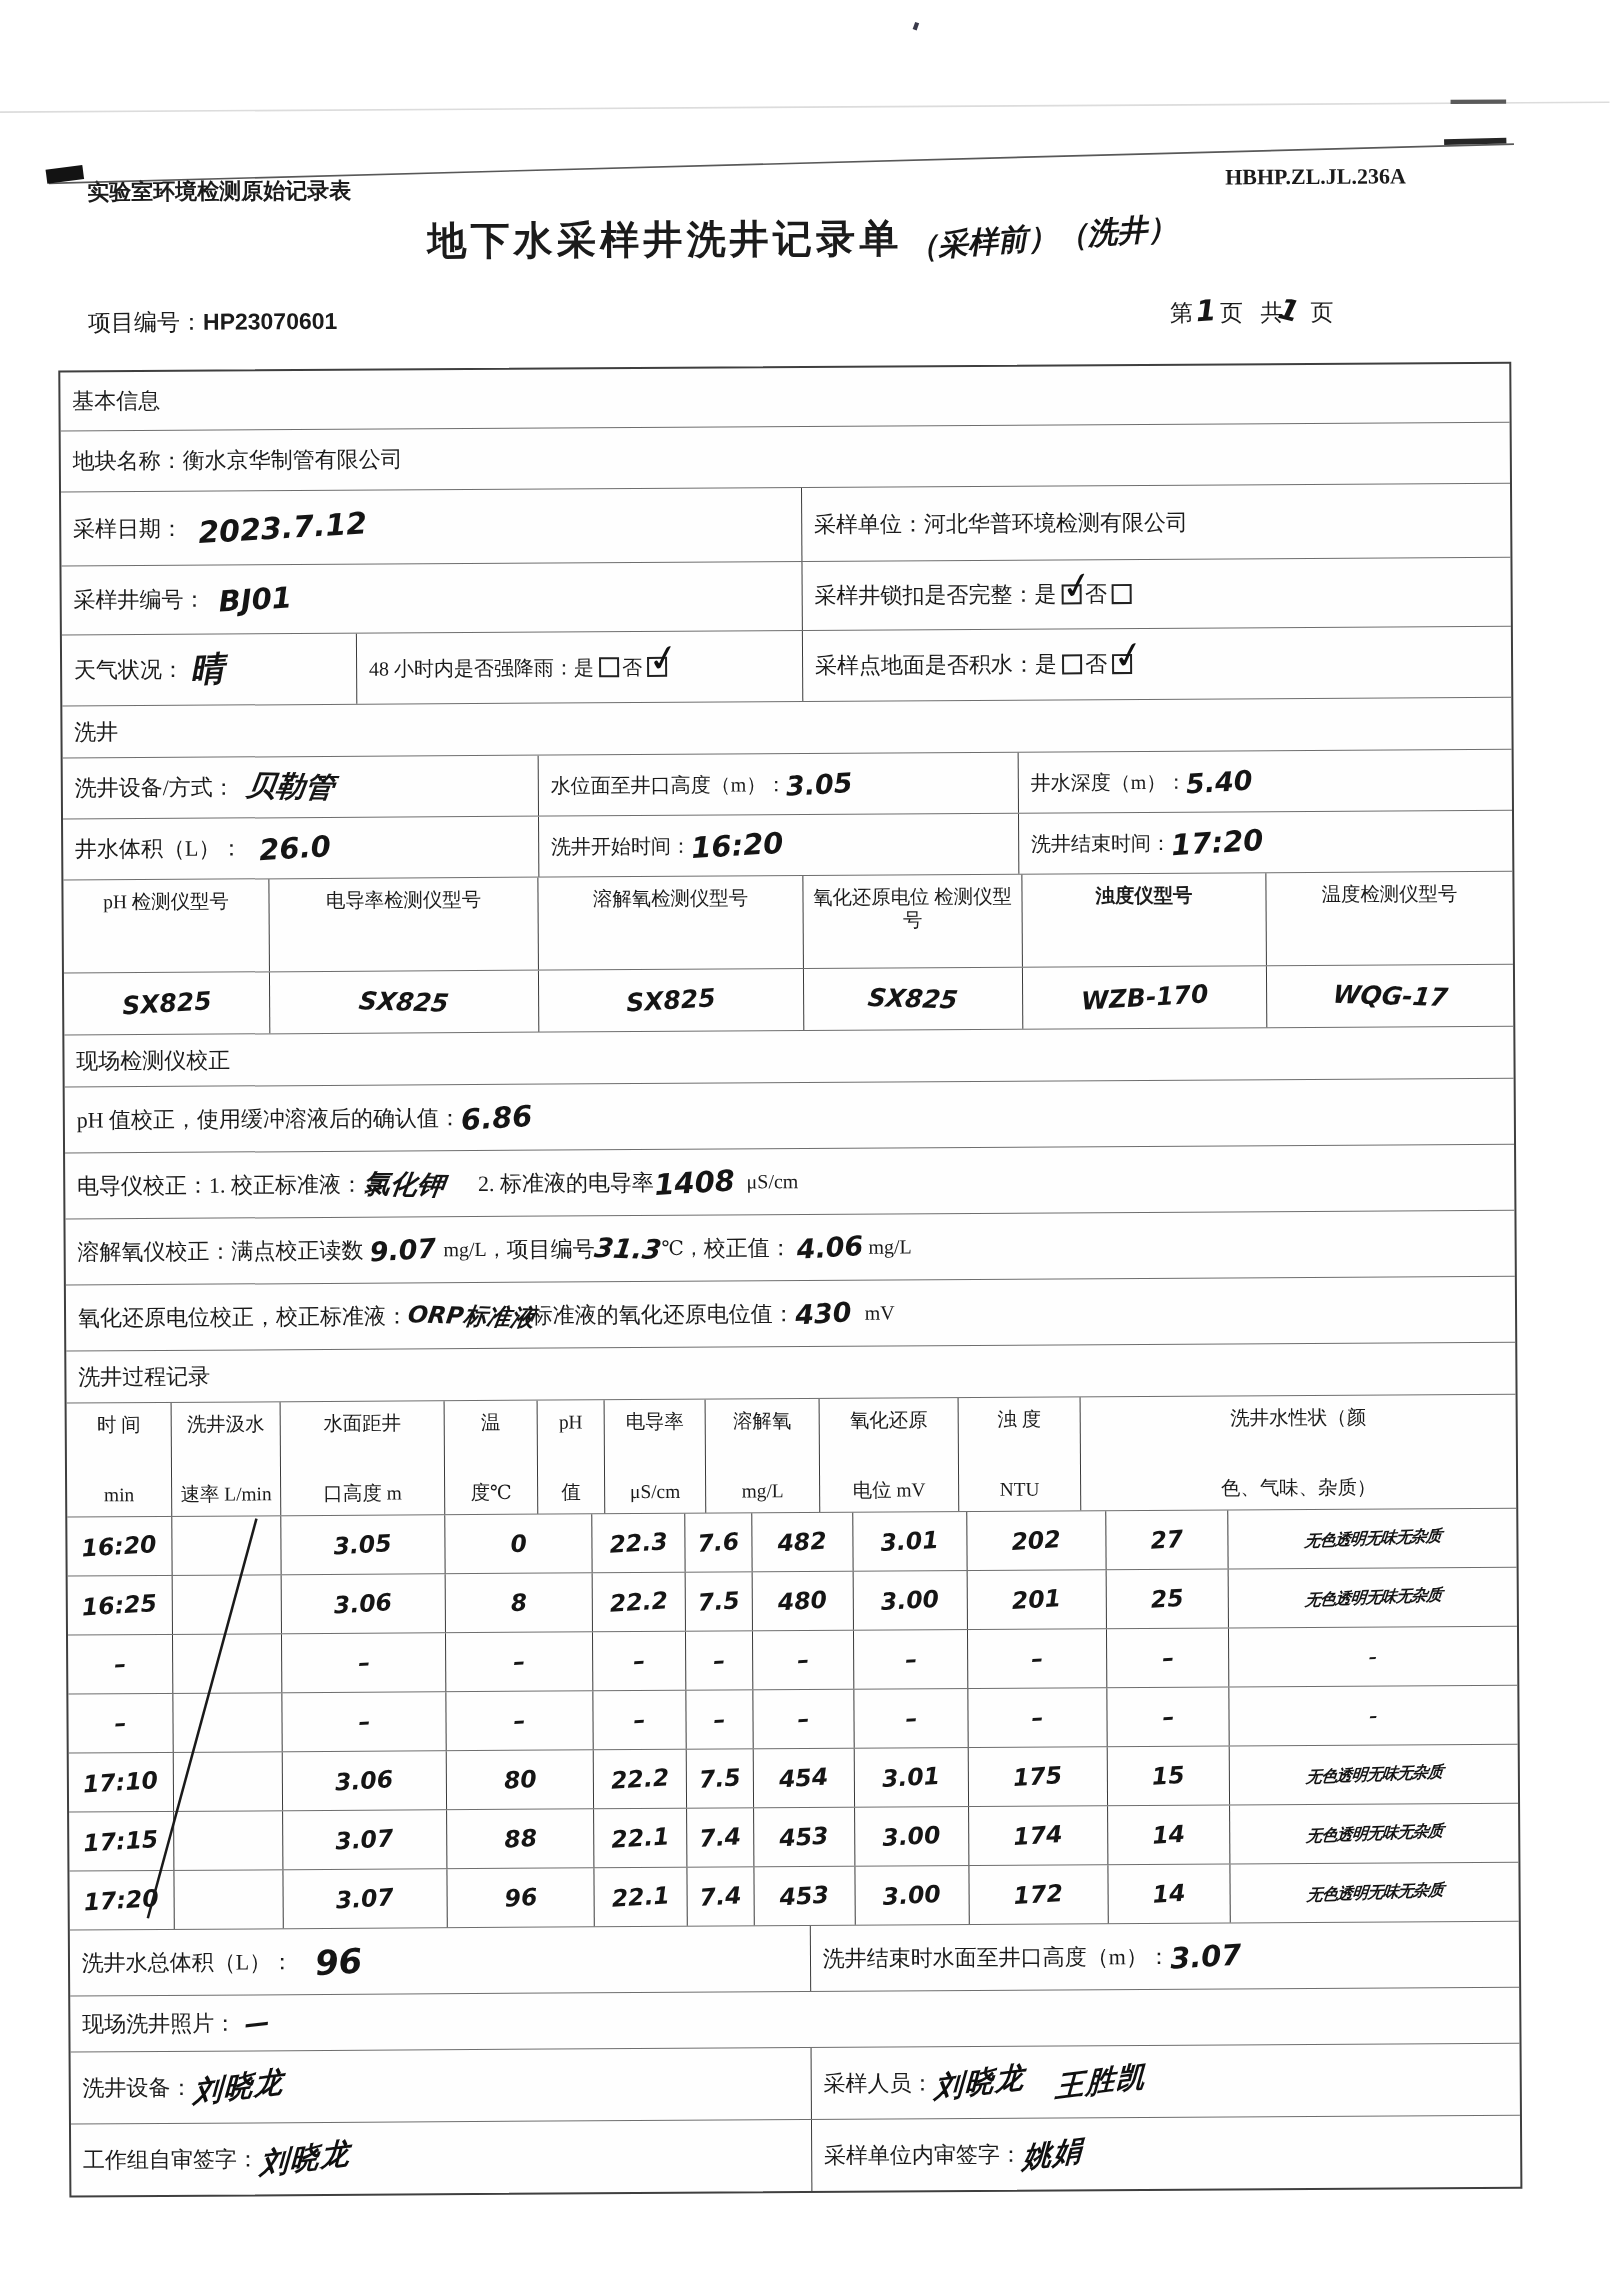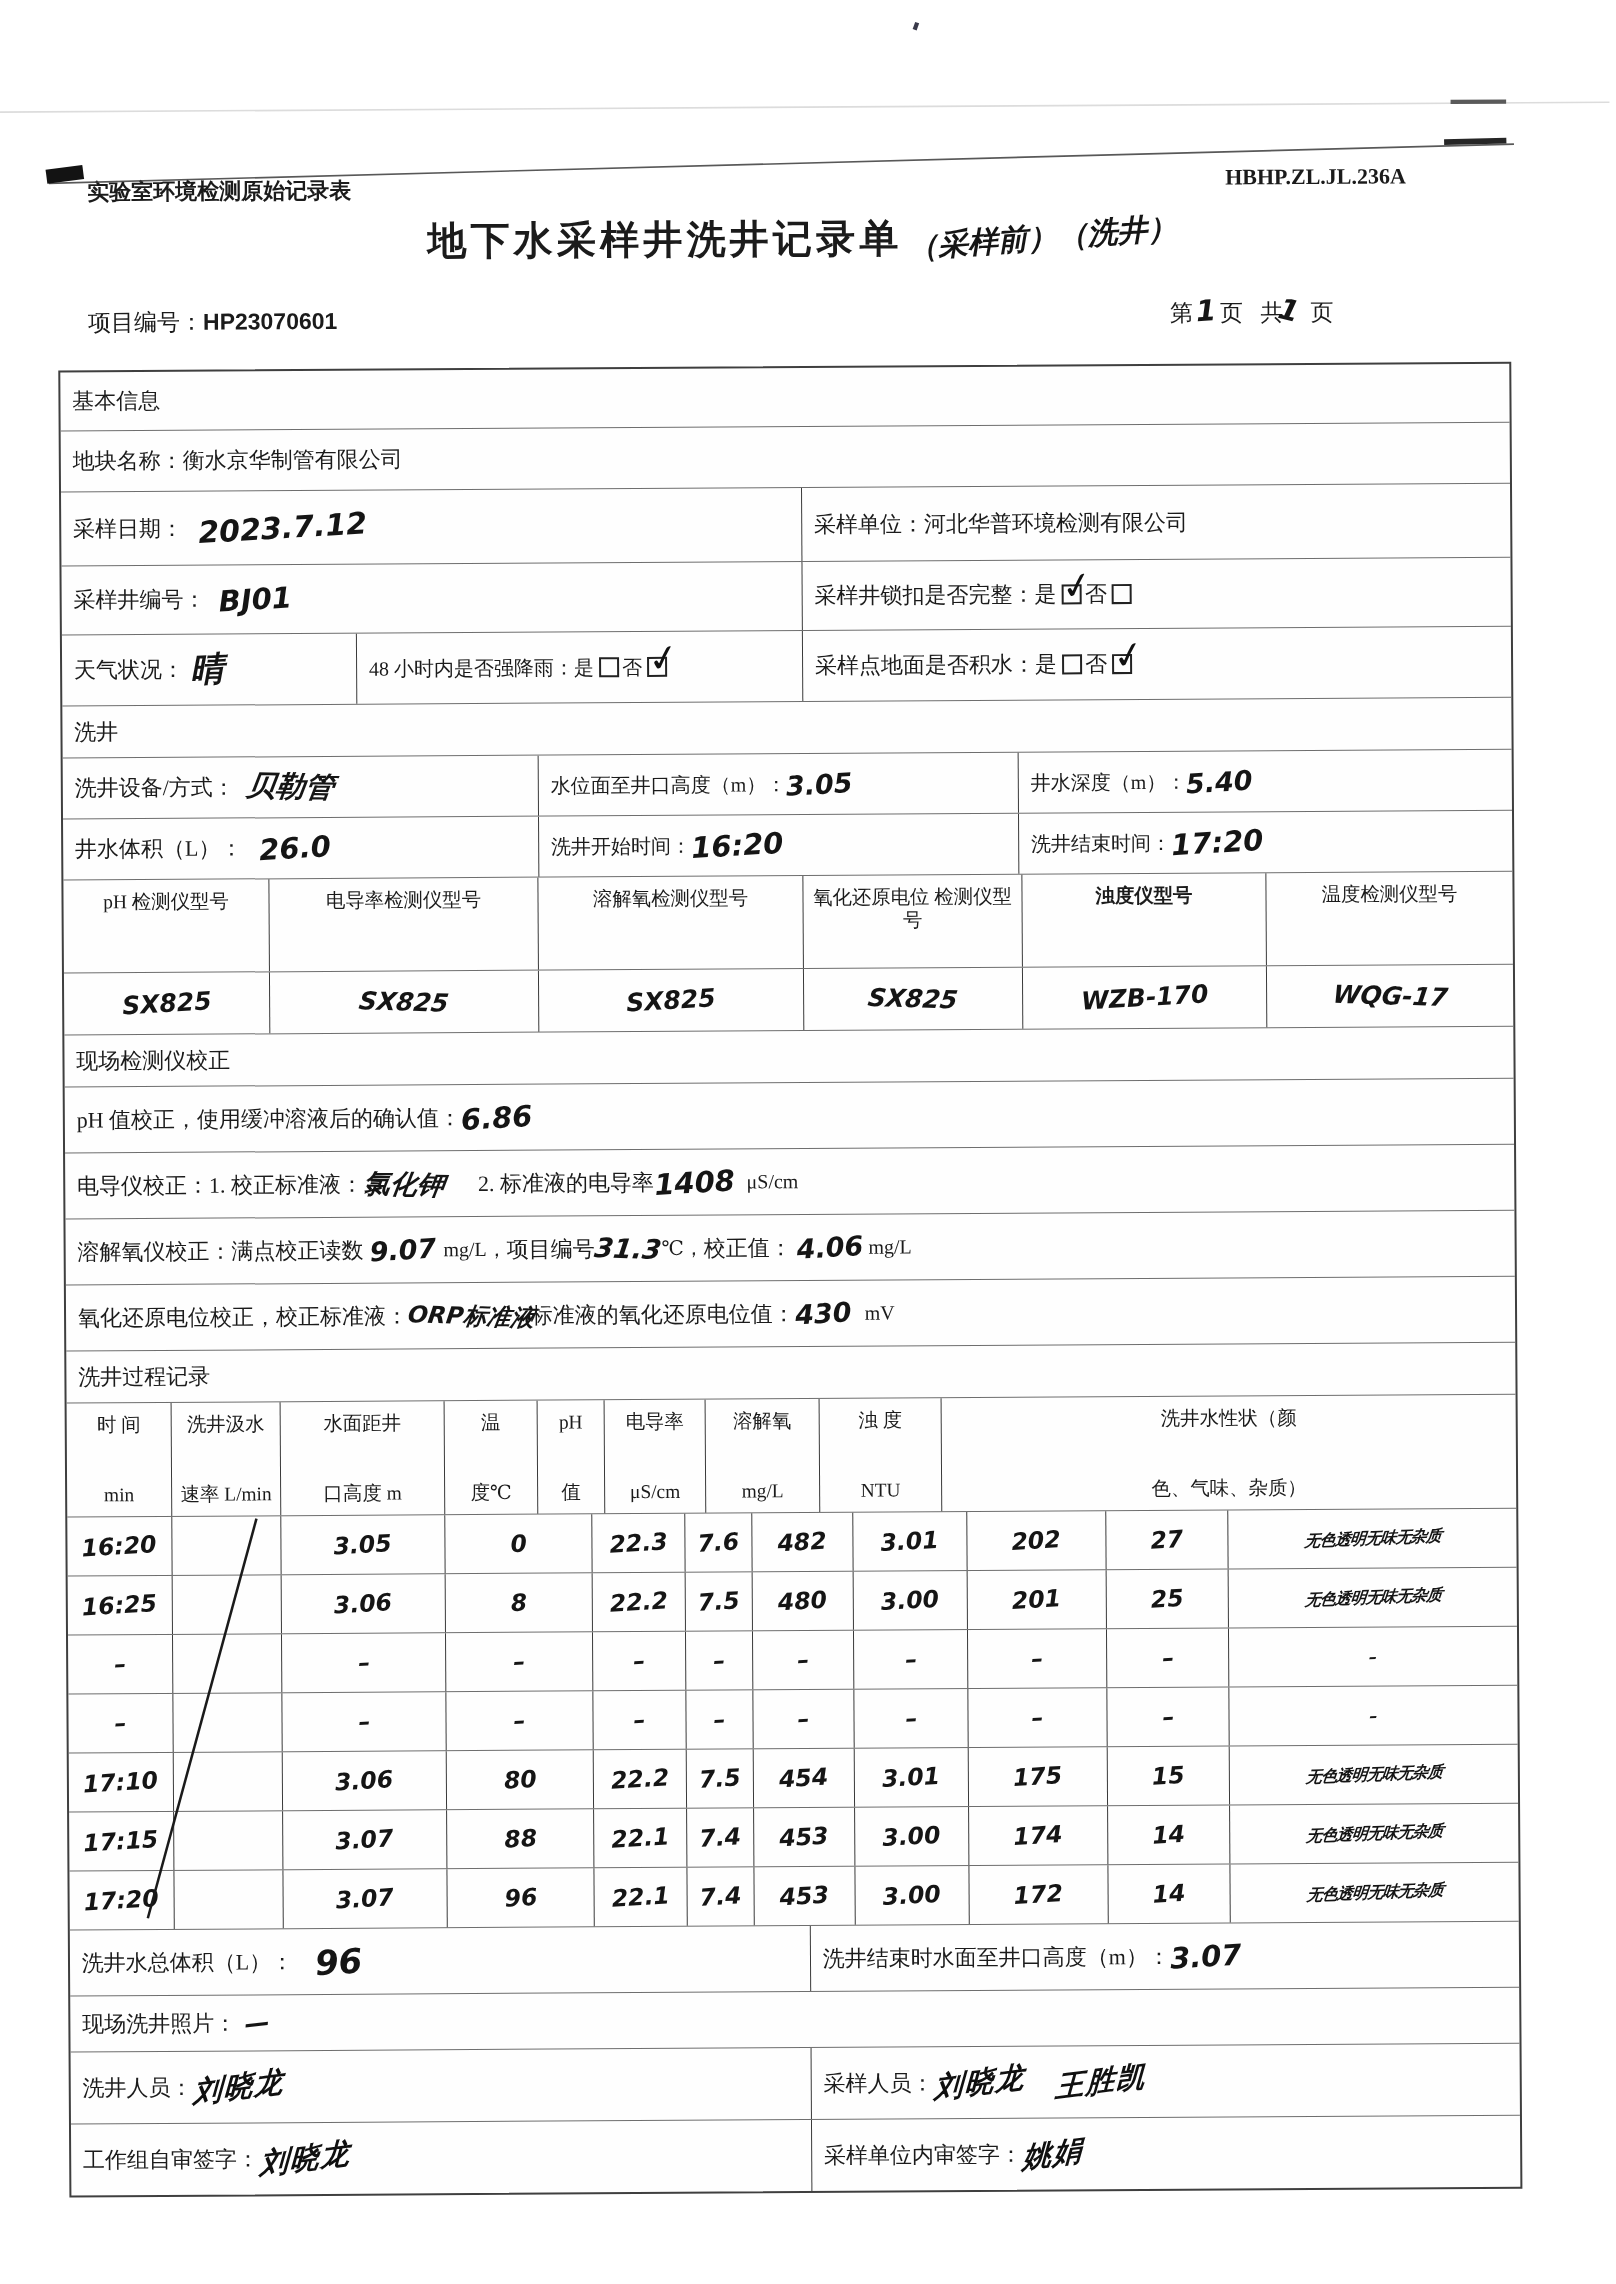--- a/index.html
+++ b/index.html
@@ -300,20 +300,24 @@
           <span>值</span>
         </div>
       <div class="pcell phead pc6">
           <span>电导率</span>
           <span>μS/cm</span>
         </div>
       <div class="pcell phead pc7">
           <span>溶解氧</span>
           <span>mg/L</span>
         </div>
+      <div class="pcell phead pc8">
+          <span>氧化还原</span>
+          <span>电位 mV</span>
+        </div>
       <div class="pcell phead pc9">
           <span>浊  度</span>
           <span>NTU</span>
         </div>
       <div class="pcell phead pc10">
           <span>洗井水性状（颜</span>
           <span>色、气味、杂质）</span>
         </div>
     </div>
 
@@ -582,21 +586,21 @@
 
     <div class="row" style="height:56px;">
       <div class="cell grow">
         <span class="lbl">现场洗井照片：</span>
         <span class="hw" style="font-size:25px;margin-left:8.4px;transform:rotate(-6deg);">—</span>
       </div>
     </div>
 
     <div class="row" style="height:72px;">
       <div class="cell" style="width:741px;">
-        <span class="lbl">洗井人员：</span>
+        <span class="lbl">洗井设备：</span>
         <span class="sig">刘晓龙</span>
       </div>
       <div class="cell grow">
         <span class="lbl">采样人员：</span>
         <span class="sig">刘晓龙</span>
         <span class="sig" style="margin-left:29px;">王胜凯</span>
       </div>
     </div>
 
     <div class="row" style="height:71px;">

